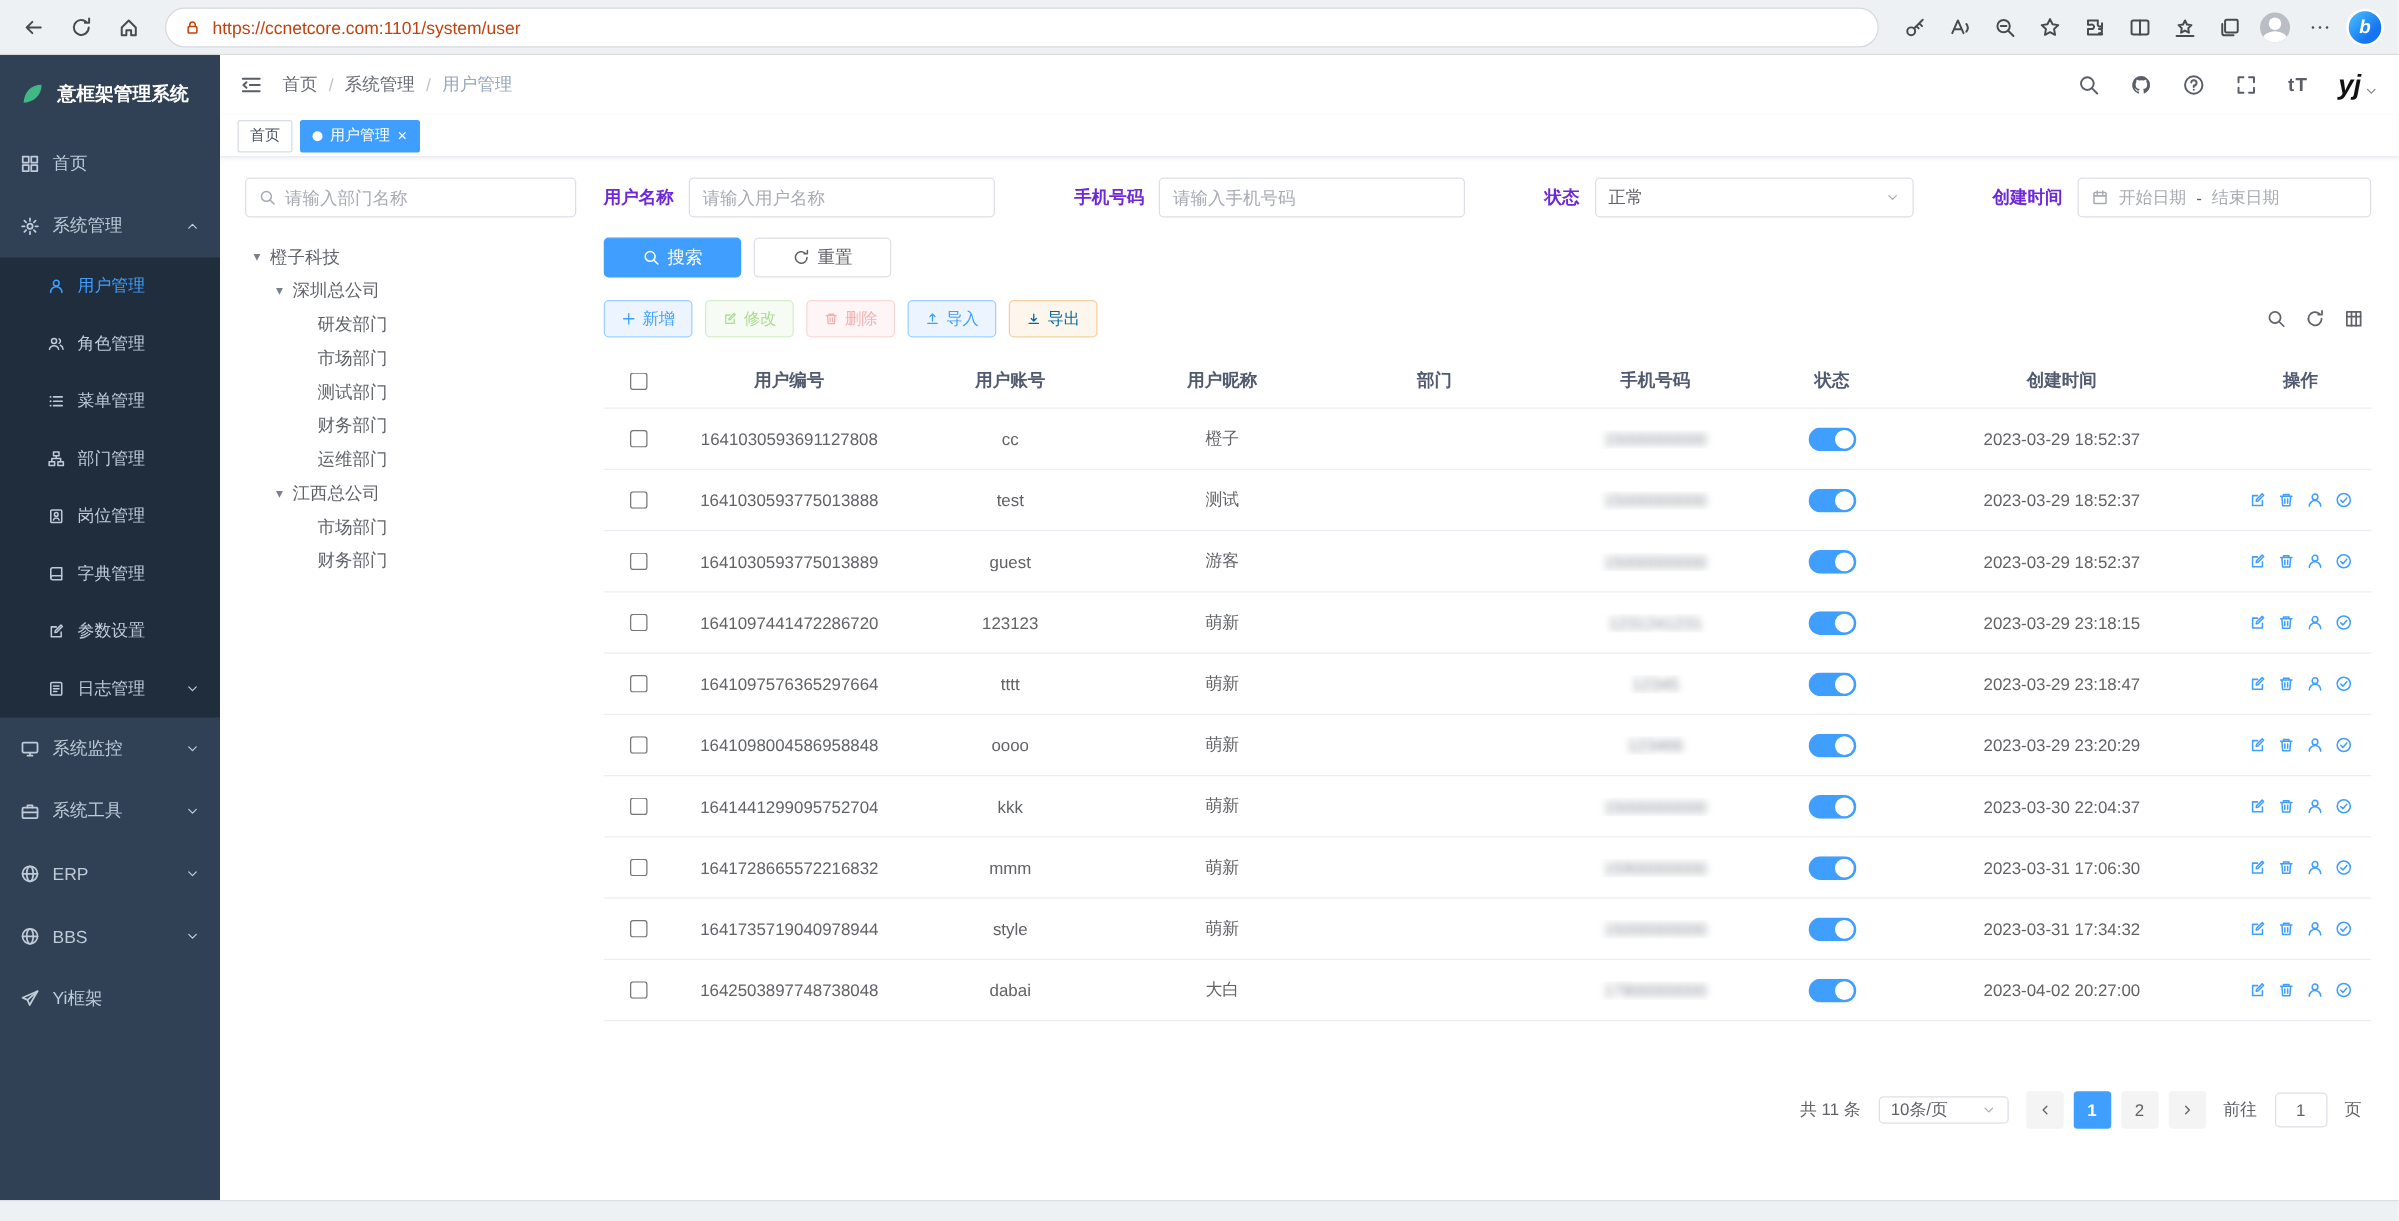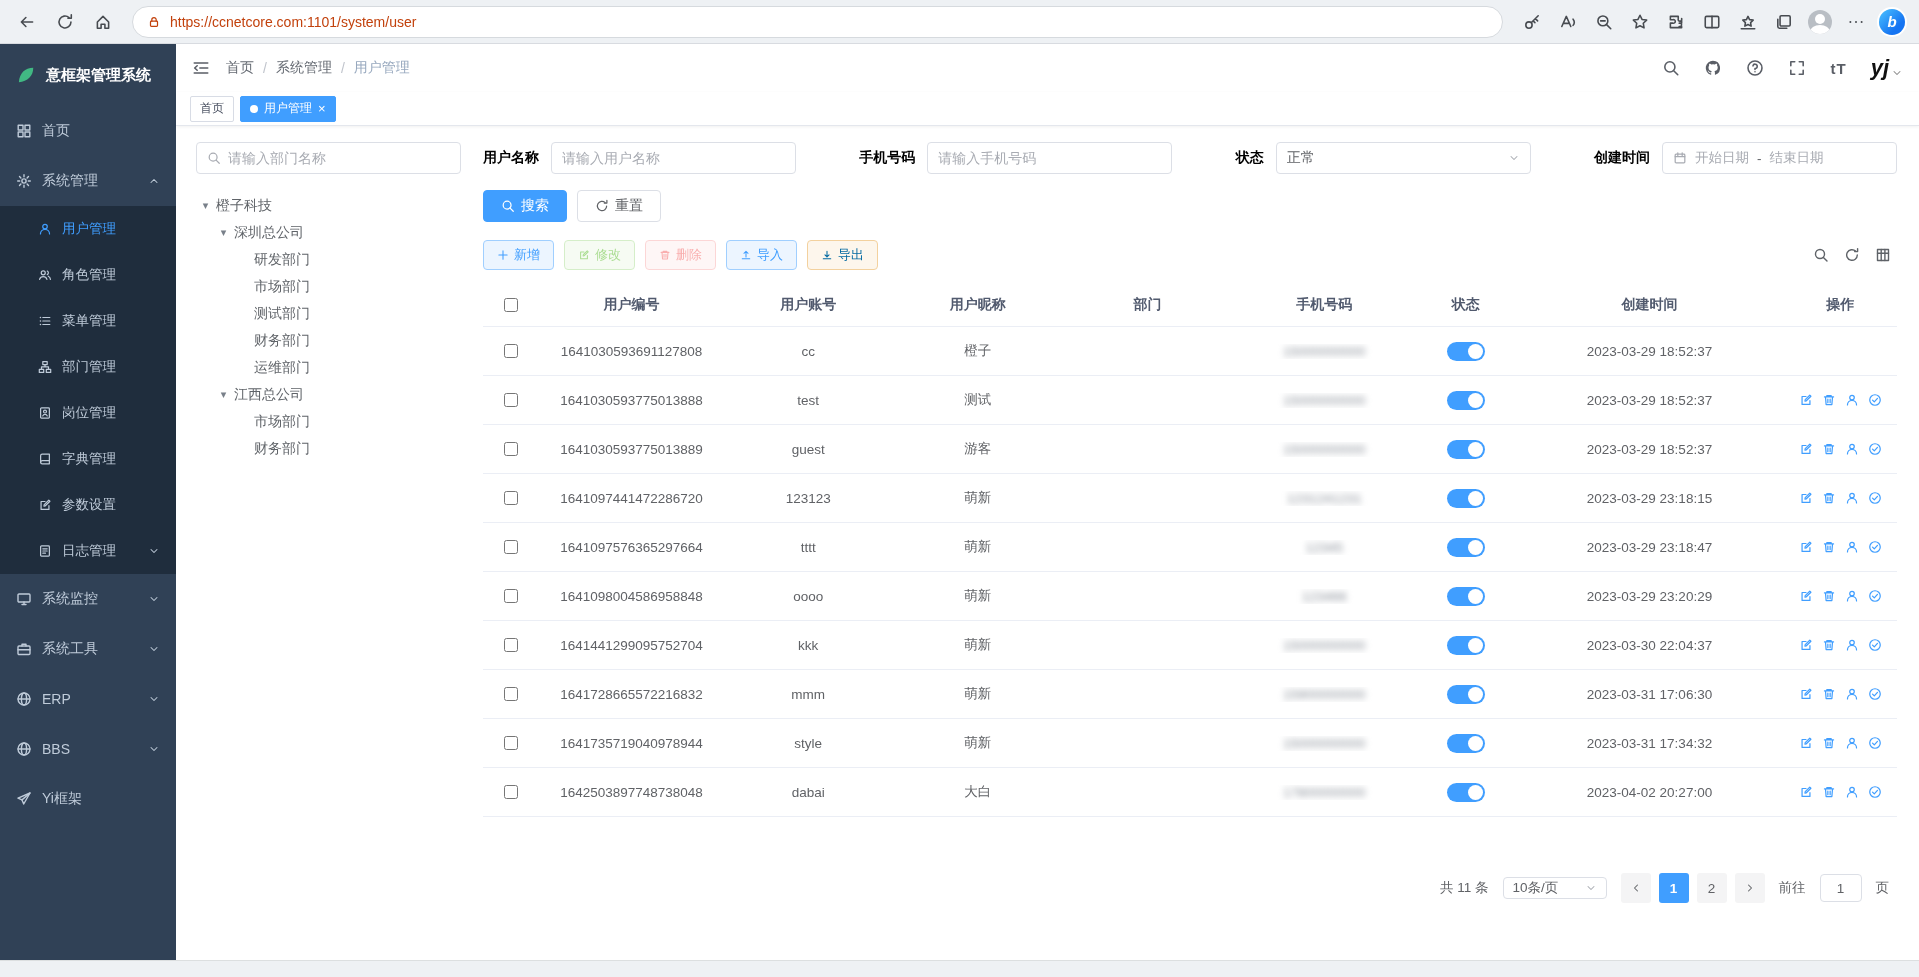--- a/index.html
+++ b/index.html
@@ -50,29 +50,29 @@
 .inp-wrap{height:32px;border:1px solid #dcdfe6;border-radius:4px;display:flex;align-items:center;padding:0 10px;gap:7px;background:#fff;color:#a8abb2}
 .inp-wrap input{border:none;outline:none;flex:1;font-size:14px;color:#c2410c;min-width:0;font-family:inherit}
 input::placeholder{color:#a8abb2}
 .tree{margin-top:18px;font-size:14px;color:#5f6368}
 .tnode{height:27px;display:flex;align-items:center;gap:5px;cursor:pointer;white-space:nowrap}
 .lvl0{padding-left:4px}.lvl1{padding-left:22px}.lvl2{padding-left:58px}
 .caret{color:#79808a;font-size:11px;width:11px;text-align:center}
 .right-col{flex:1;min-width:0;display:flex;flex-direction:column}
 .filters{display:flex;align-items:center;justify-content:space-between}
 .fgroup{display:flex;align-items:center;gap:12px}
-.f-label{font-size:14px;font-weight:700;color:#000000;white-space:nowrap}
+.f-label{font-size:14px;font-weight:700;color:#6d28d9;white-space:nowrap}
 .w245{width:245px}.w255{width:255px}.w235{width:235px}
 .select{height:32px;border:1px solid #dcdfe6;border-radius:4px;display:flex;align-items:center;justify-content:space-between;padding:0 10px;font-size:14px;color:#606266;cursor:pointer;background:#fff}
 .select .chv{color:#a8abb2}
 .daterange{height:32px;border:1px solid #dcdfe6;border-radius:4px;display:flex;align-items:center;gap:8px;padding:0 10px;font-size:13.5px;color:#a8abb2;cursor:pointer;background:#fff}
 .daterange .sep{color:#606266}
 
 .btn-row{margin-top:16px;display:flex;gap:10px}
-.btn{height:32px;padding:0 17px;border-radius:4px;border:1px solid #dcdfe6;background:#fff;color:#606266;font-size:14px;display:inline-flex;align-items:center;gap:6px;cursor:pointer;font-family:inherit}
+.btn{height:32px;padding:0 30px;border-radius:4px;border:1px solid #dcdfe6;background:#fff;color:#606266;font-size:14px;display:inline-flex;align-items:center;gap:6px;cursor:pointer;font-family:inherit}
 .btn.primary{background:#409eff;border-color:#409eff;color:#fff}
 .toolbar{margin-top:18px;display:flex;align-items:center;gap:10px}
 .tbtn{height:30px;padding:0 13px;border-radius:4px;font-size:13px;display:inline-flex;align-items:center;gap:5px;cursor:pointer;border:1px solid;font-family:inherit}
 .tbtn.blue{background:#ecf5ff;border-color:#a0cfff;color:#409eff}
 .tbtn.green{background:#f0f9eb;border-color:#b3e19d;color:#67c23a}
 .tbtn.red{background:#fef0f0;border-color:#fab6b6;color:#f56c6c}
 .tbtn.orange{background:#fdf6ec;border-color:#f3d19e;color:#0369a1}
 .tbtn.dim{opacity:.55;cursor:not-allowed}
 .toolbar-right{margin-left:auto;display:flex;align-items:center;gap:15px;color:#5f6368;padding-right:6px}
 .toolbar-right .tool{cursor:pointer;display:flex}

